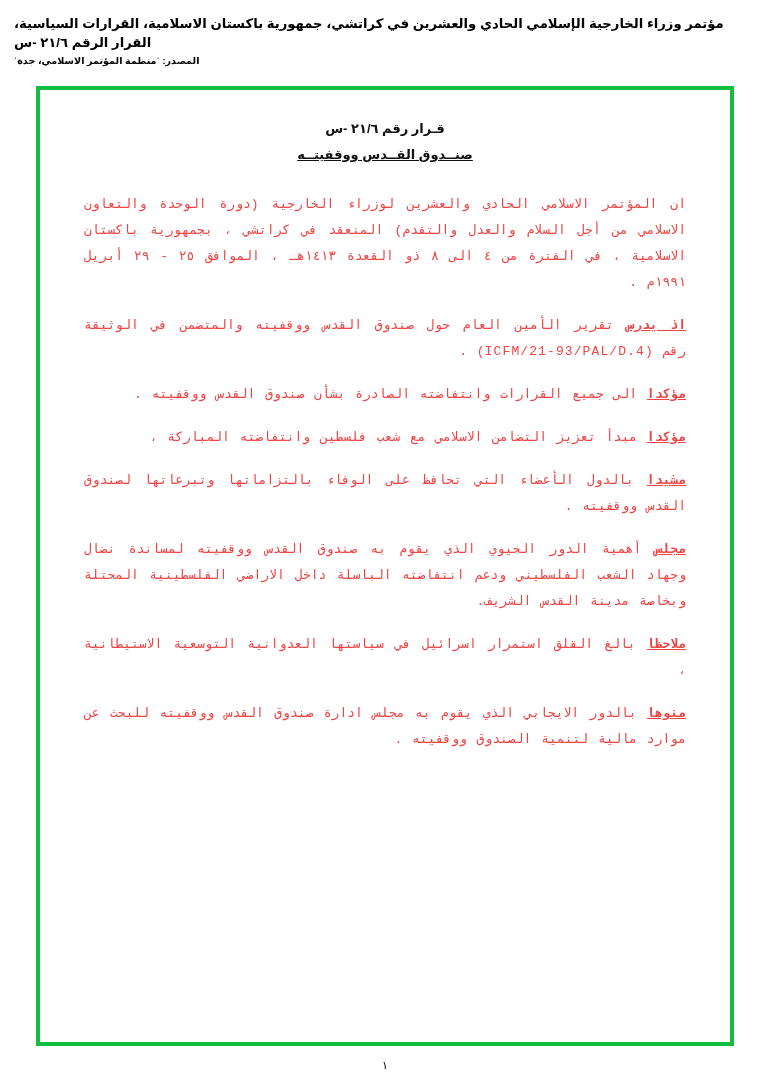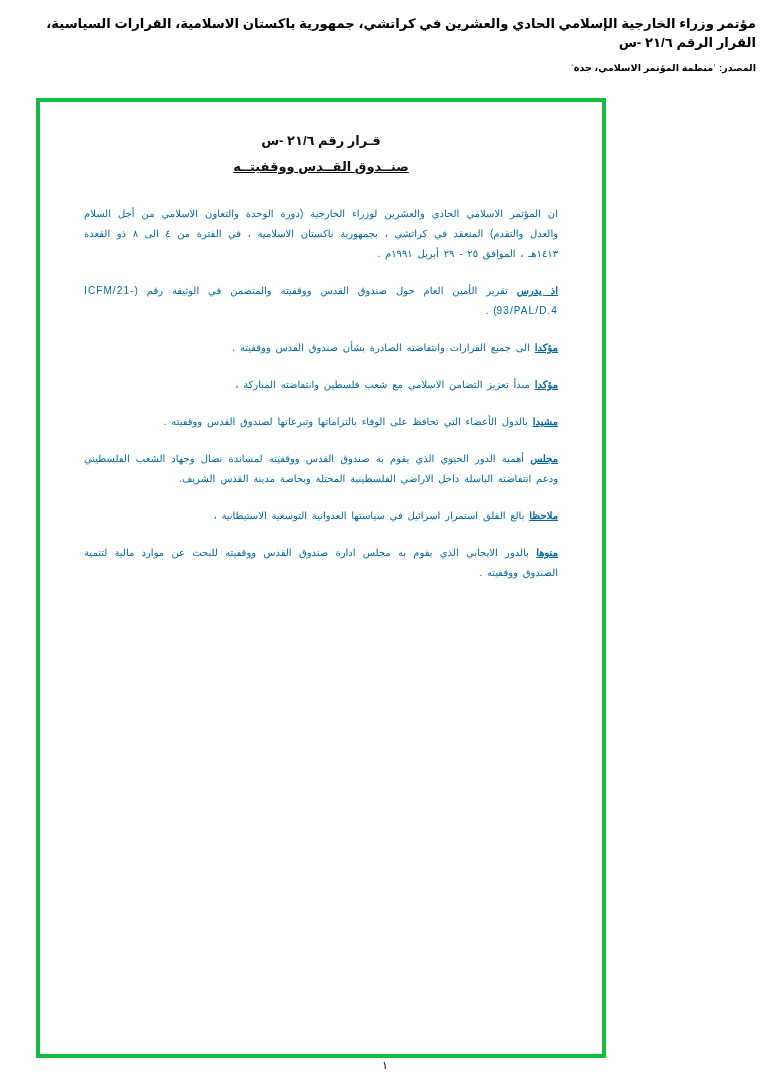--- a/index.html
+++ b/index.html
@@ -16,48 +16,47 @@
     overflow: hidden;
   }
   .page {
     width: 770px;
     height: 1086px;
     position: relative;
     box-sizing: border-box;
   }
   .doc-header {
     padding: 14px 14px 0 14px;
-    text-align: right;
+    text-align: left;
   }
   .doc-header .hdr-line {
     font-family: "Liberation Sans", "DejaVu Sans", sans-serif;
     font-weight: bold;
     font-size: 13.2px;
     line-height: 1.45;
     letter-spacing: -0.1px;
     color: #000;
   }
   .doc-header .hdr-source {
     font-family: "Liberation Sans", "DejaVu Sans", sans-serif;
     font-weight: bold;
     font-size: 9.6px;
-    margin-top: 10px;
+    margin-top: 3px;
     color: #000;
   }
   .green-frame {
     position: absolute;
     top: 86px;
     left: 36px;
-    width: 570px;
+    width: 698px;
     height: 960px;
     border: 4px solid #1db954;
     border-color: #13bd3f;
     box-sizing: border-box;
     background: #fff;
-    margin-top: 12px;
   }
   .frame-inner {
     position: absolute;
     top: 0; left: 0; right: 0; bottom: 0;
     padding: 20px 44px 10px 44px;
     box-sizing: border-box;
     overflow: hidden;
   }
   .title-block {
     text-align: center;
@@ -72,28 +71,28 @@
     line-height: 2.0;
     color: #111;
   }
   .title-block .t3 {
     text-decoration: underline;
   }
   .body-text {
     margin-top: 24px;
   }
   p.para {
-    font-family: Liberation Sans, sans-serif;
-    font-size: 10px;
+    font-family: Liberation Mono, monospace;
+    font-size: 13px;
     line-height: 2.0;
     letter-spacing: 1.1px;
     text-align: justify;
     text-align-last: right;
     margin: 0 0 17px 0;
-    color: #0369a1;
+    color: #ef4444;
     word-spacing: 2px;
   }
   p.para .lead {
     text-decoration: underline;
     font-weight: bold;
   }
   p.para.tight {
     margin-bottom: 15px;
   }
   p.para.italicish {

